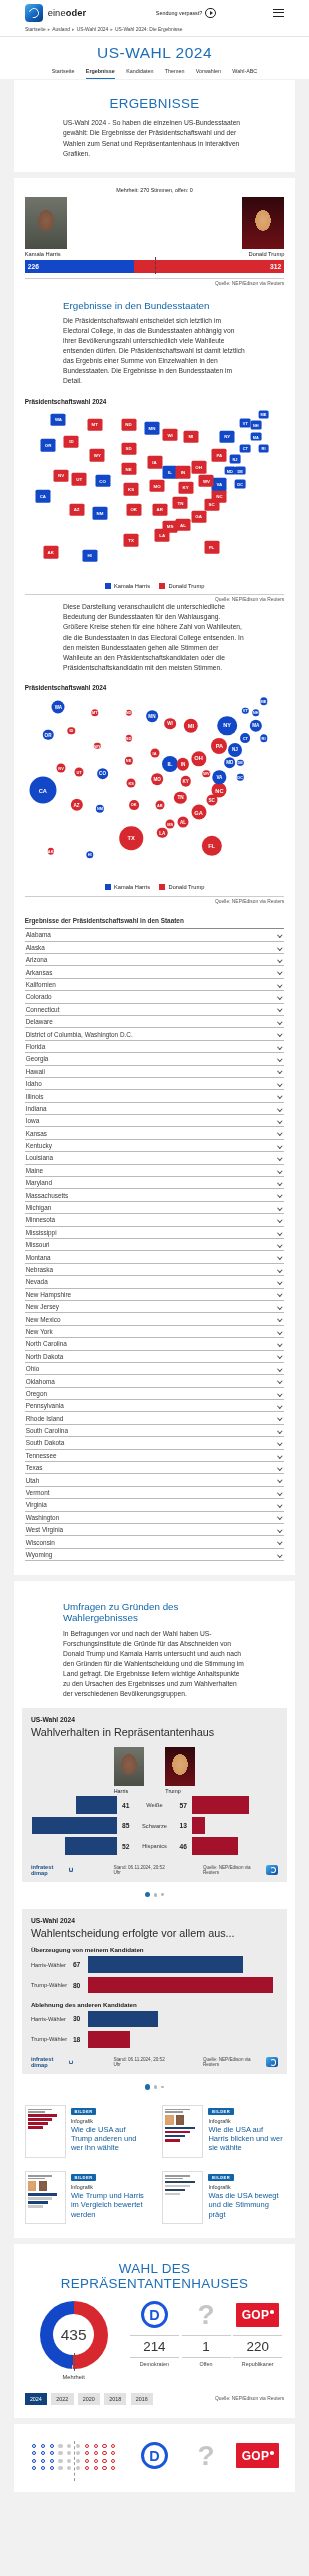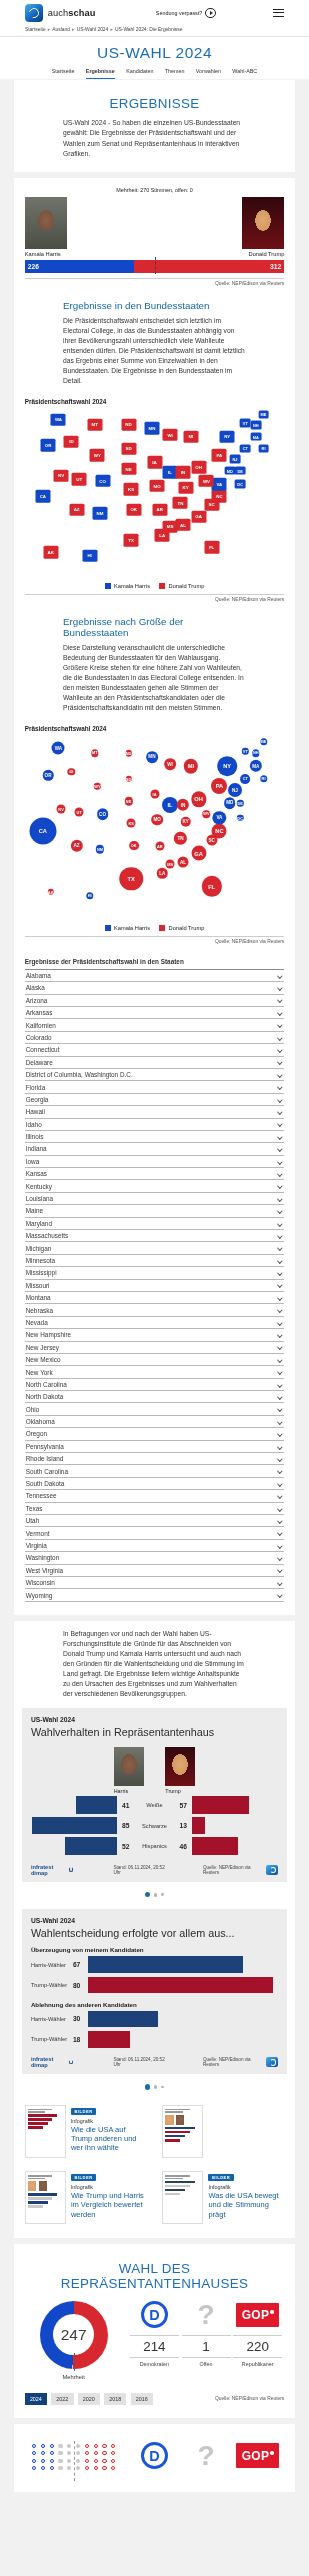--- a/index.html
+++ b/index.html
@@ -140,21 +140,21 @@
   .ring.red { border-color:#d7282f; }
   .fillgray { width:4.1px; height:4.1px; border-radius:50%; background:#c9c9c9; }
   .senMaj { position:absolute; top:-2.1px; bottom:-2.1px; left:50%; border-left:0.5px dashed #999; }
 </style>
 </head>
 <body>
 
 <div class="full">
   <div class="topbar">
     <span class="logo"></span>
-    <span class="brand"><span>auch</span><b>schau</b></span>
+    <span class="brand"><span>eine</span><b>oder</b></span>
     <span class="watch">
       <span>Sendung verpasst?</span>
       <span class="play"></span>
     </span>
     <span class="burger">
         <i></i>
         <i></i>
         <i></i>
       </span>
   </div>
@@ -262,21 +262,20 @@
         <span>Kamala Harris</span>
       </span>
       <span class="it">
         <span class="sw" style="background: rgb(215, 40, 47);"></span>
         <span>Donald Trump</span>
       </span>
     </div>
   <div class="sourceRow">Quelle: NEP/Edison via Reuters</div>
 
   <div class="centerCol">
-    <div class="subHead">Ergebnisse nach Größe der Bundesstaaten</div>
     <div class="para">Diese Darstellung veranschaulicht die unterschiedliche Bedeutung der Bundesstaaten für den Wahlausgang. Größere Kreise stehen für eine höhere Zahl von Wahlleuten, die die Bundesstaaten in das Electoral College entsenden. In den meisten Bundesstaaten gehen alle Stimmen der Wahlleute an den Präsidentschaftskandidaten oder die Präsidentschaftskandidatin mit den meisten Stimmen.</div>
   </div>
 
   <div class="miniLabel">Präsidentschaftswahl 2024</div>
   <div class="bubbleBox" id="bubbleMap">
       <div class="bub" title="Alabama (9)" style="left: 61%; top: 69%; width: 11px; height: 11px; background: rgb(215, 40, 47); font-size: 4.6px;">AL</div>
       <div class="bub" title="Alaska (3)" style="left: 10%; top: 85%; width: 6.4px; height: 6.4px; background: rgb(215, 40, 47); font-size: 3.9px;">AK</div>
       <div class="bub" title="Arizona (11)" style="left: 20%; top: 60%; width: 12.3px; height: 12.3px; background: rgb(215, 40, 47); font-size: 4.6px;">AZ</div>
       <div class="bub" title="Arkansas (6)" style="left: 52%; top: 60%; width: 9px; height: 9px; background: rgb(215, 40, 47); font-size: 3.9px;">AR</div>
       <div class="bub" title="Kalifornien (54)" style="left: 7%; top: 52%; width: 27px; height: 27px; background: rgb(18, 72, 200); font-size: 5.7px;">CA</div>
@@ -543,20 +542,21 @@
       </div>
       <div class="accRow">
         <span>Wyoming</span>
         <span class="chev"></span>
       </div>
     </div>
 </div>
 
 <div class="card">
   <div class="centerCol">
+    <div class="subHead">Umfragen zu Gründen des Wahlergebnisses</div>
     <div class="para">In Befragungen vor und nach der Wahl haben US-Forschungsinstitute die Gründe für das Abschneiden von Donald Trump und Kamala Harris untersucht und auch nach den Gründen für die Wahlentscheidung und die Stimmung im Land gefragt. Die Ergebnisse liefern wichtige Anhaltspunkte zu den Ursachen des Ergebnisses und zum Wahlverhalten der verschiedenen Bevölkerungsgruppen.</div>
   </div>
 
   <div class="chartCard">
     <div class="kicker">US-Wahl 2024</div>
     <div class="cardTitle">Wahlverhalten in Repräsentantenhaus</div>
     <div class="photosRow">
       <div class="pcol">
           <div class="photo ph-harris"></div>
           <div style="margin-top:2.1px;">Harris</div>
@@ -682,20 +682,21 @@
           <div class="tl tl2"></div>
           <div class="faces">
             <div class="face ph-trump"></div>
             <div class="face ph-harris"></div>
           </div>
           <div class="mbar" style="background: rgb(29, 65, 121); width: 85%;"></div>
           <div class="mbar" style="background: rgb(163, 17, 42); width: 71%;"></div>
           <div class="mbar" style="background: rgb(29, 65, 121); width: 57%;"></div>
           <div class="mbar" style="background: rgb(163, 17, 42); width: 43%;"></div>
         </div>
+        <div class="tinfo"><span class="badge">BILDER</span><div class="tkicker">Infografik</div><div class="ttitle">Wie die USA auf Harris blicken und wer sie wählte</div></div>
       </div>
       <div class="teaser">
         <div class="thumb">
           <div class="tl"></div>
           <div class="tl tl2"></div>
           <div class="faces">
             <div class="face ph-trump"></div>
             <div class="face ph-harris"></div>
           </div>
           <div class="mbar" style="background: rgb(29, 65, 121); width: 85%;"></div>
@@ -718,21 +719,21 @@
       </div>
     </div>
 </div>
 
 <div class="card">
   <div class="bigHead">WAHL DES REPRÄSENTANTENHAUSES</div>
   <div class="statsWrap">
     <div class="donutCol">
       <div class="donut" id="houseDonut" style="background: conic-gradient(rgb(215, 40, 47) 0deg, rgb(215, 40, 47) 50.5747%, rgb(201, 201, 201) 50.5747%, rgb(201, 201, 201) 50.8046%, rgb(18, 72, 200) 50.8046%, rgb(18, 72, 200) 100%);">
         <div class="hole">
-            <span id="houseTotal">247</span>
+            <span id="houseTotal">435</span>
           </div>
         <div class="mtick"></div>
       </div>
       <div class="mlabel">Mehrheit</div>
     </div>
     <div class="partyCols" id="houseParties">
         <div class="pcolS">
           <div class="plogo">
             <div class="demLogo">D</div>
           </div>

